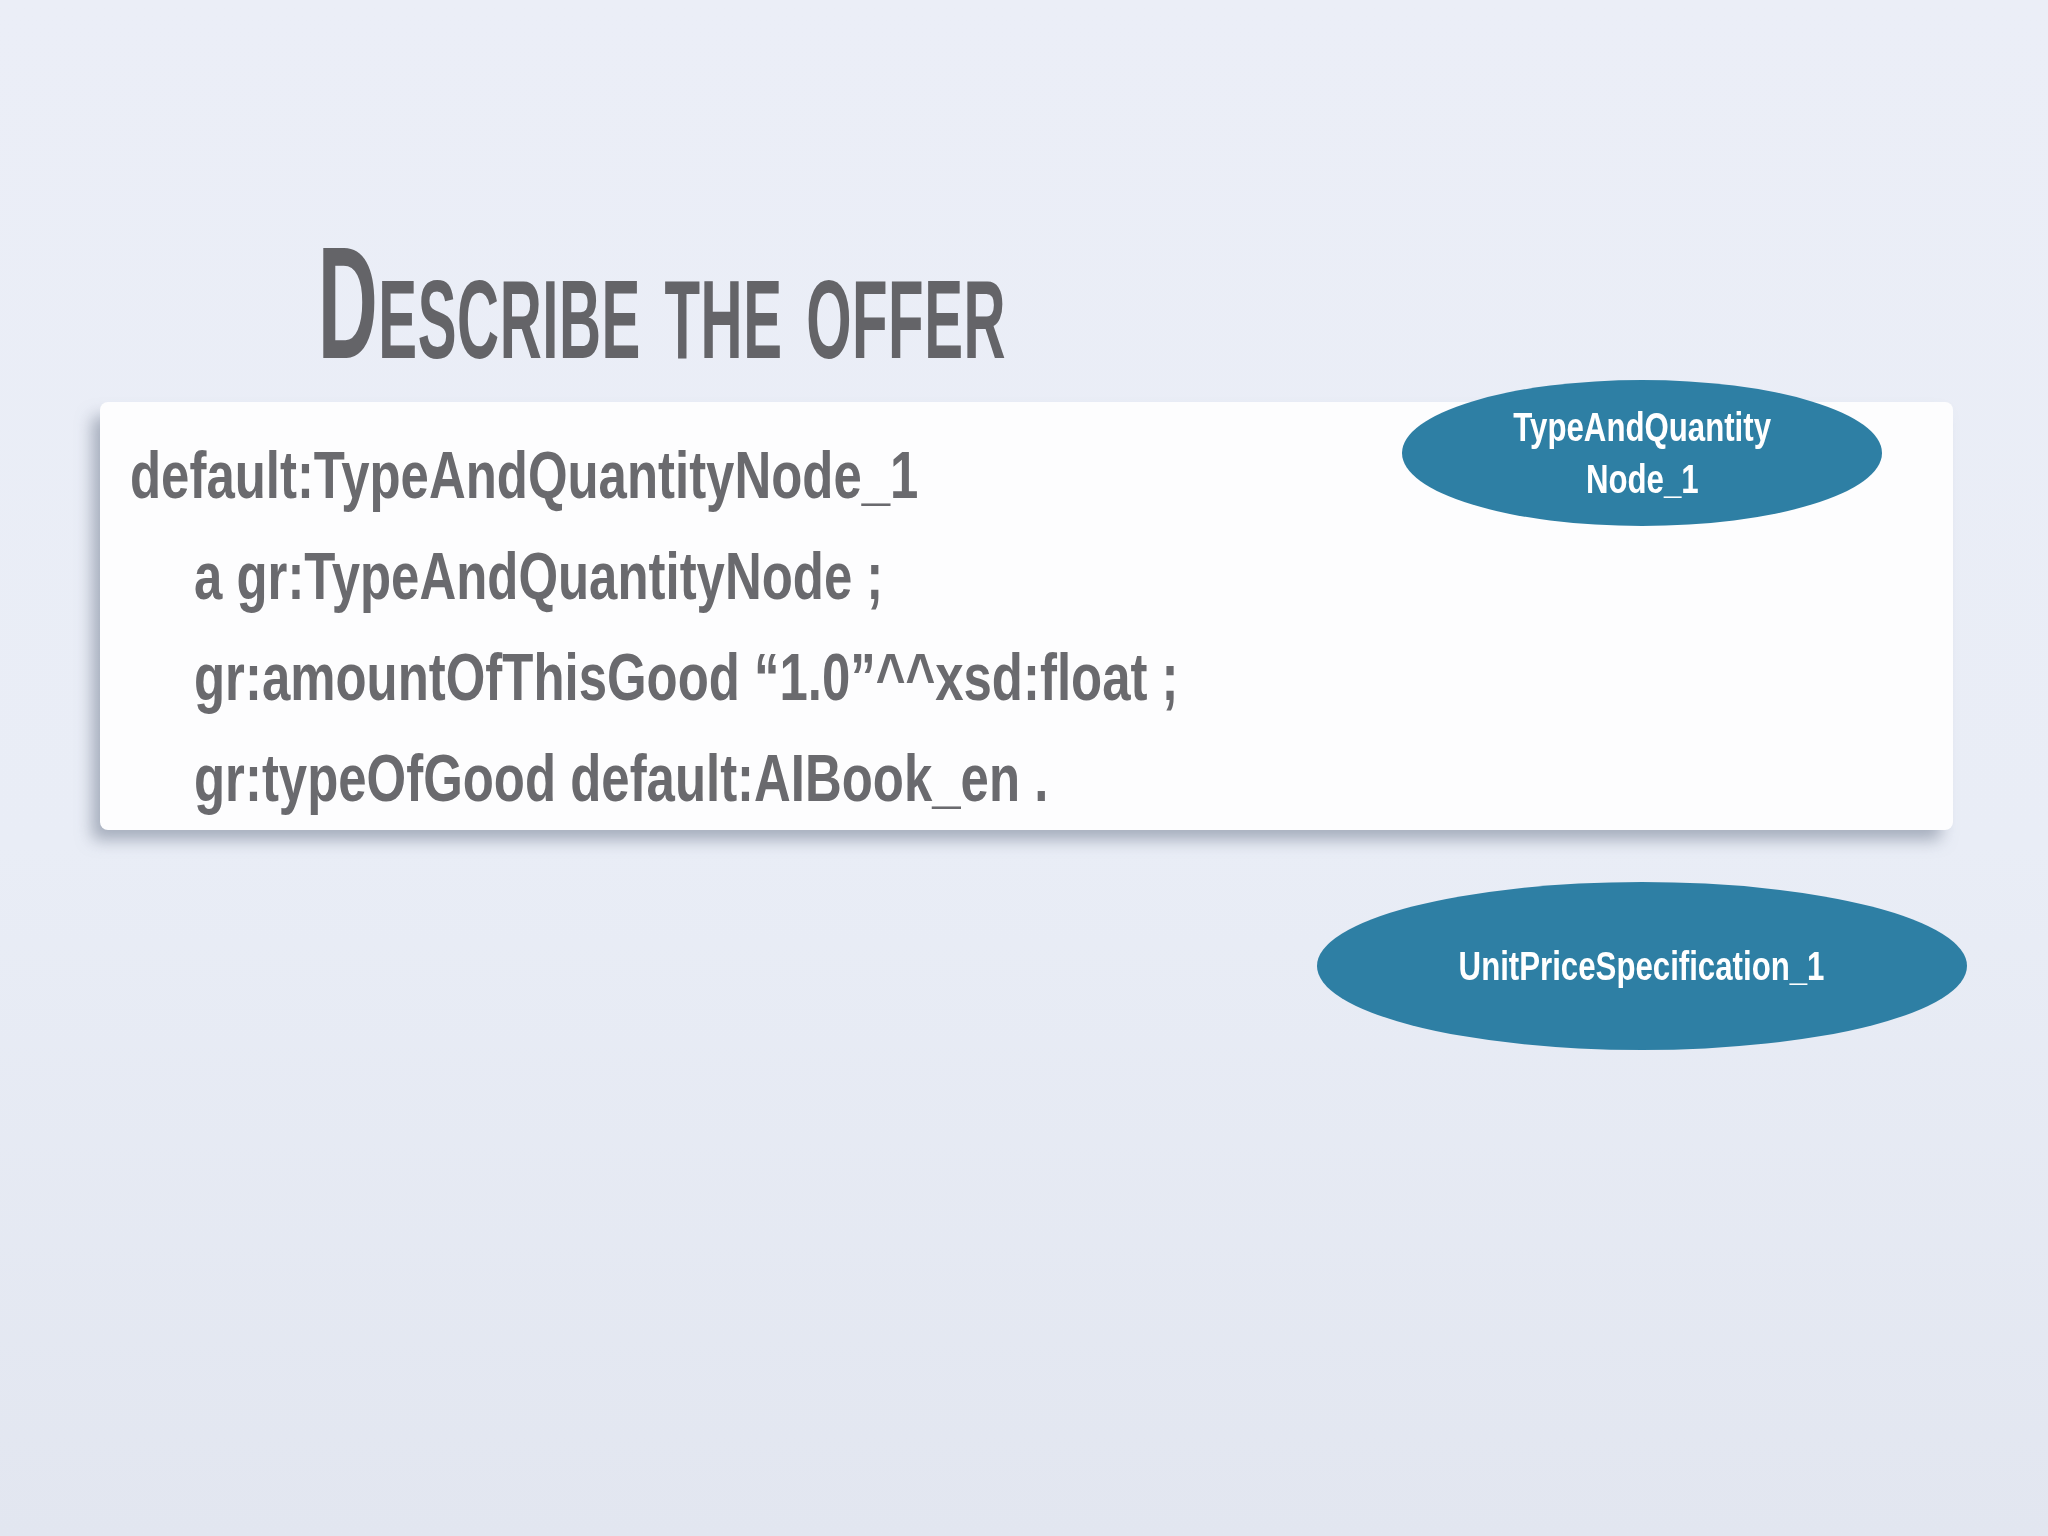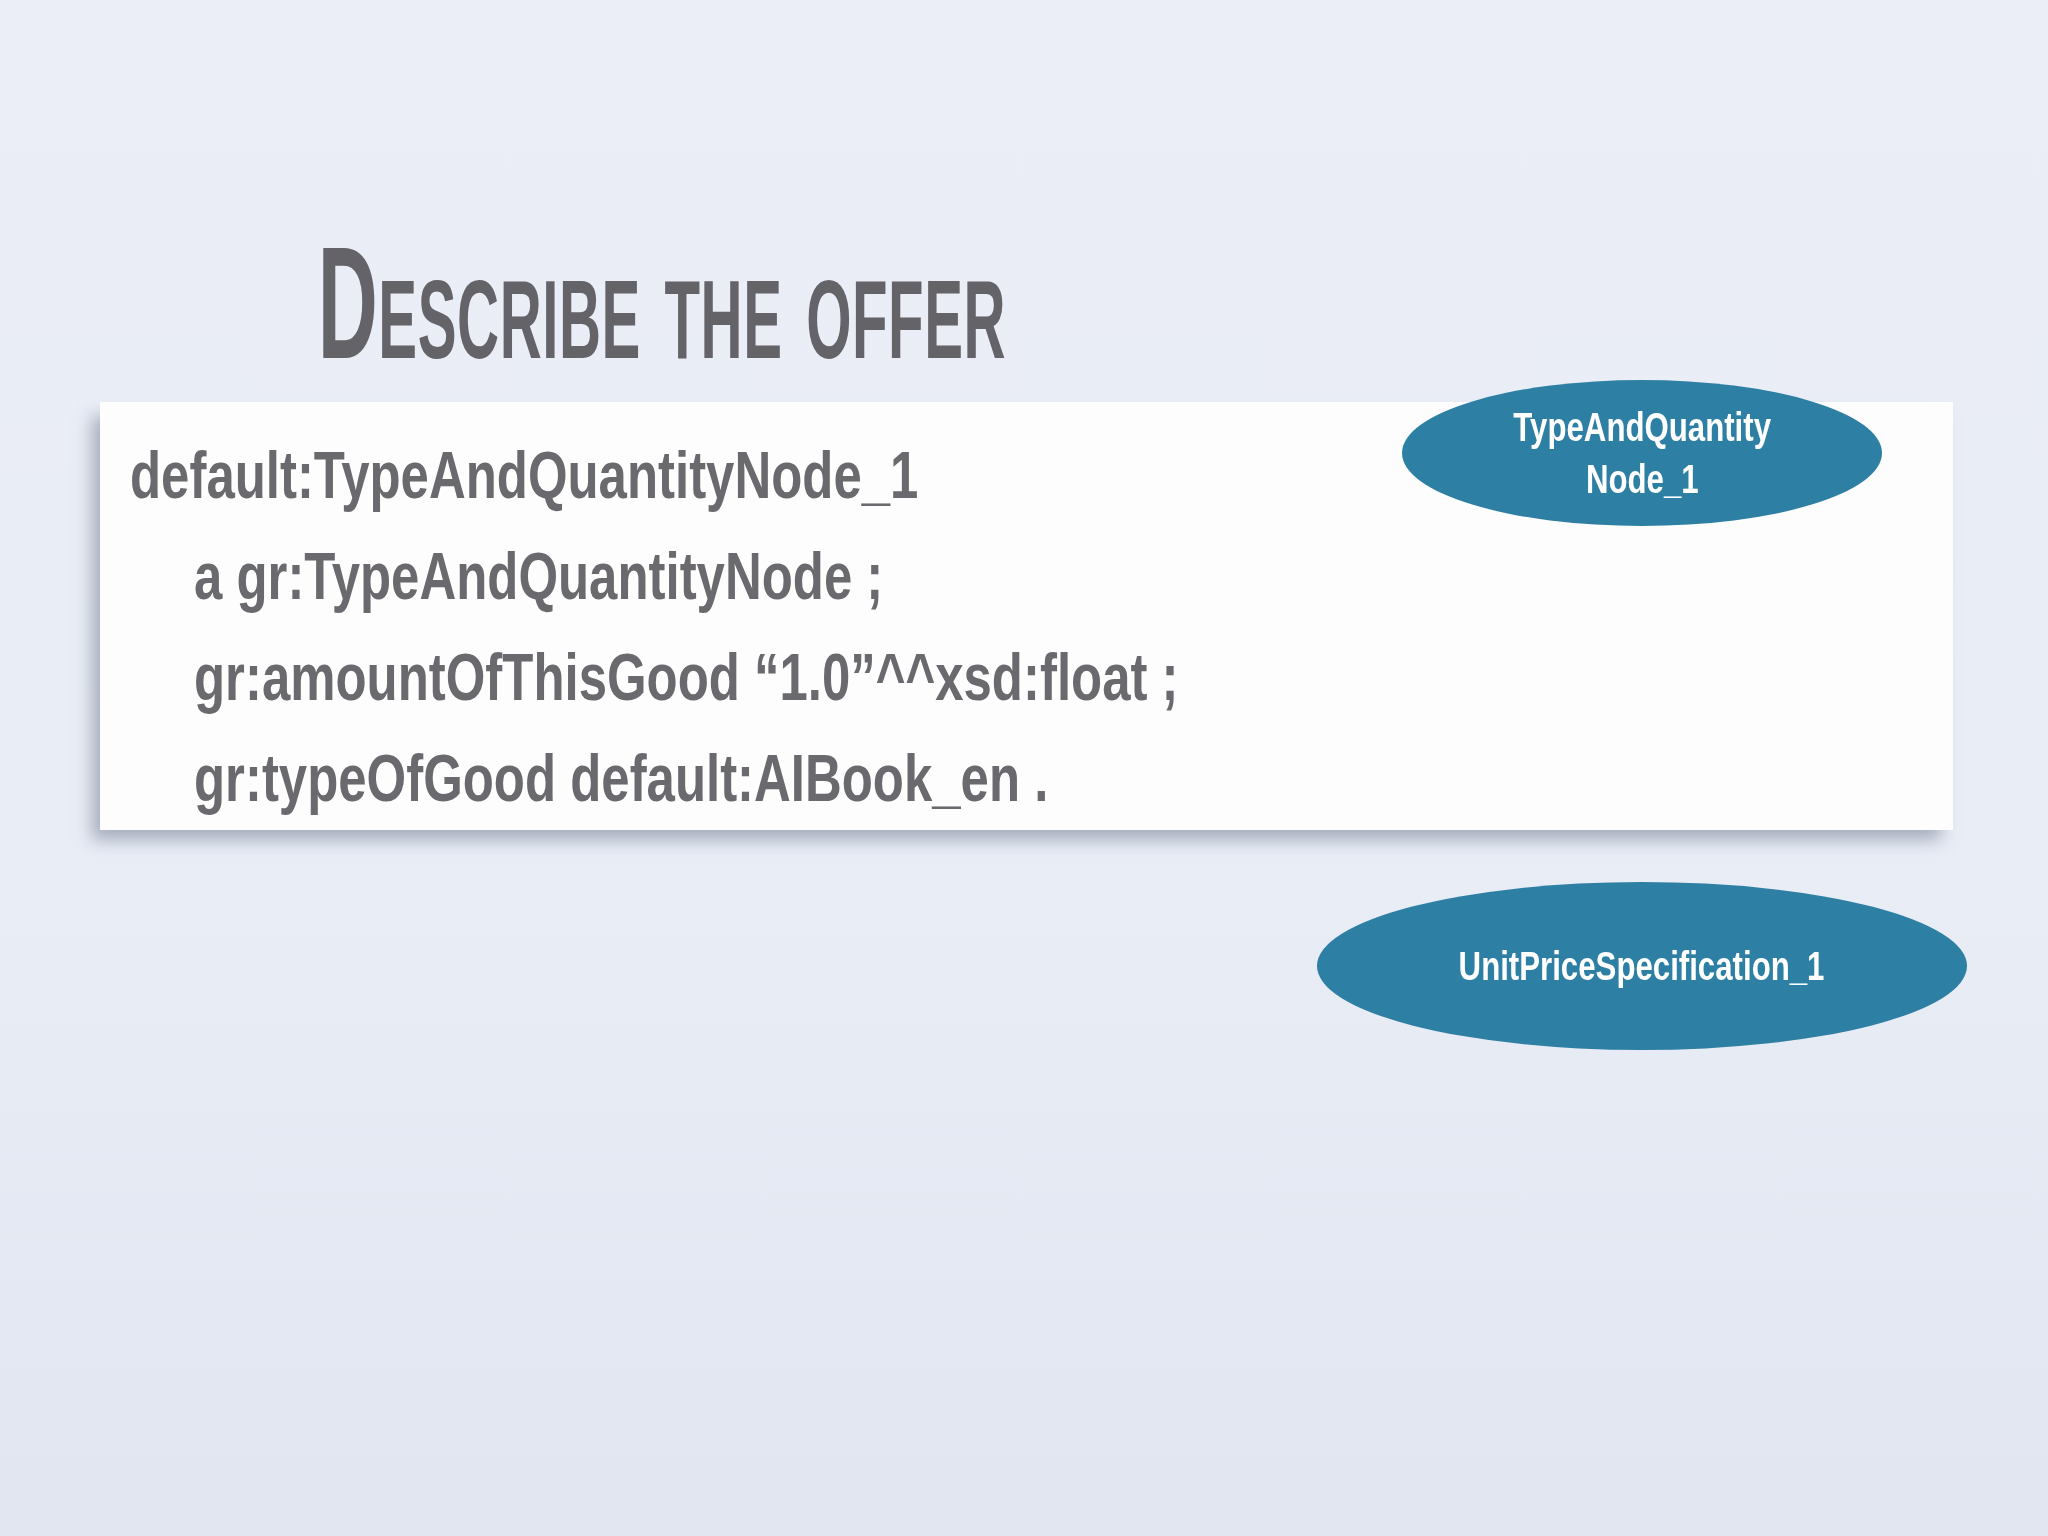--- a/index.html
+++ b/index.html
@@ -27,21 +27,21 @@
     letter-spacing:1px;
   }
   
   .code-box{
     position:absolute;left:100px;width:1853px;
     background:#fdfdfe;
     box-shadow:-10px 12px 16px -2px rgba(112,122,142,.55);
     box-sizing:border-box;
     padding:22px 0 0 30px;
   }
-  #box-1{top:402px;height:428px;}
+  #box-1{top:402px;height:428px;border-radius:8px;}
   #box-2{top:931px;height:434px;padding-top:28px;}
   .code-line{
     font-size:67px;
     font-weight:bold;
     line-height:101px;
     color:#6a6a6e;
     white-space:nowrap;
   }
   .code-line .squeeze{
     display:inline-block;

